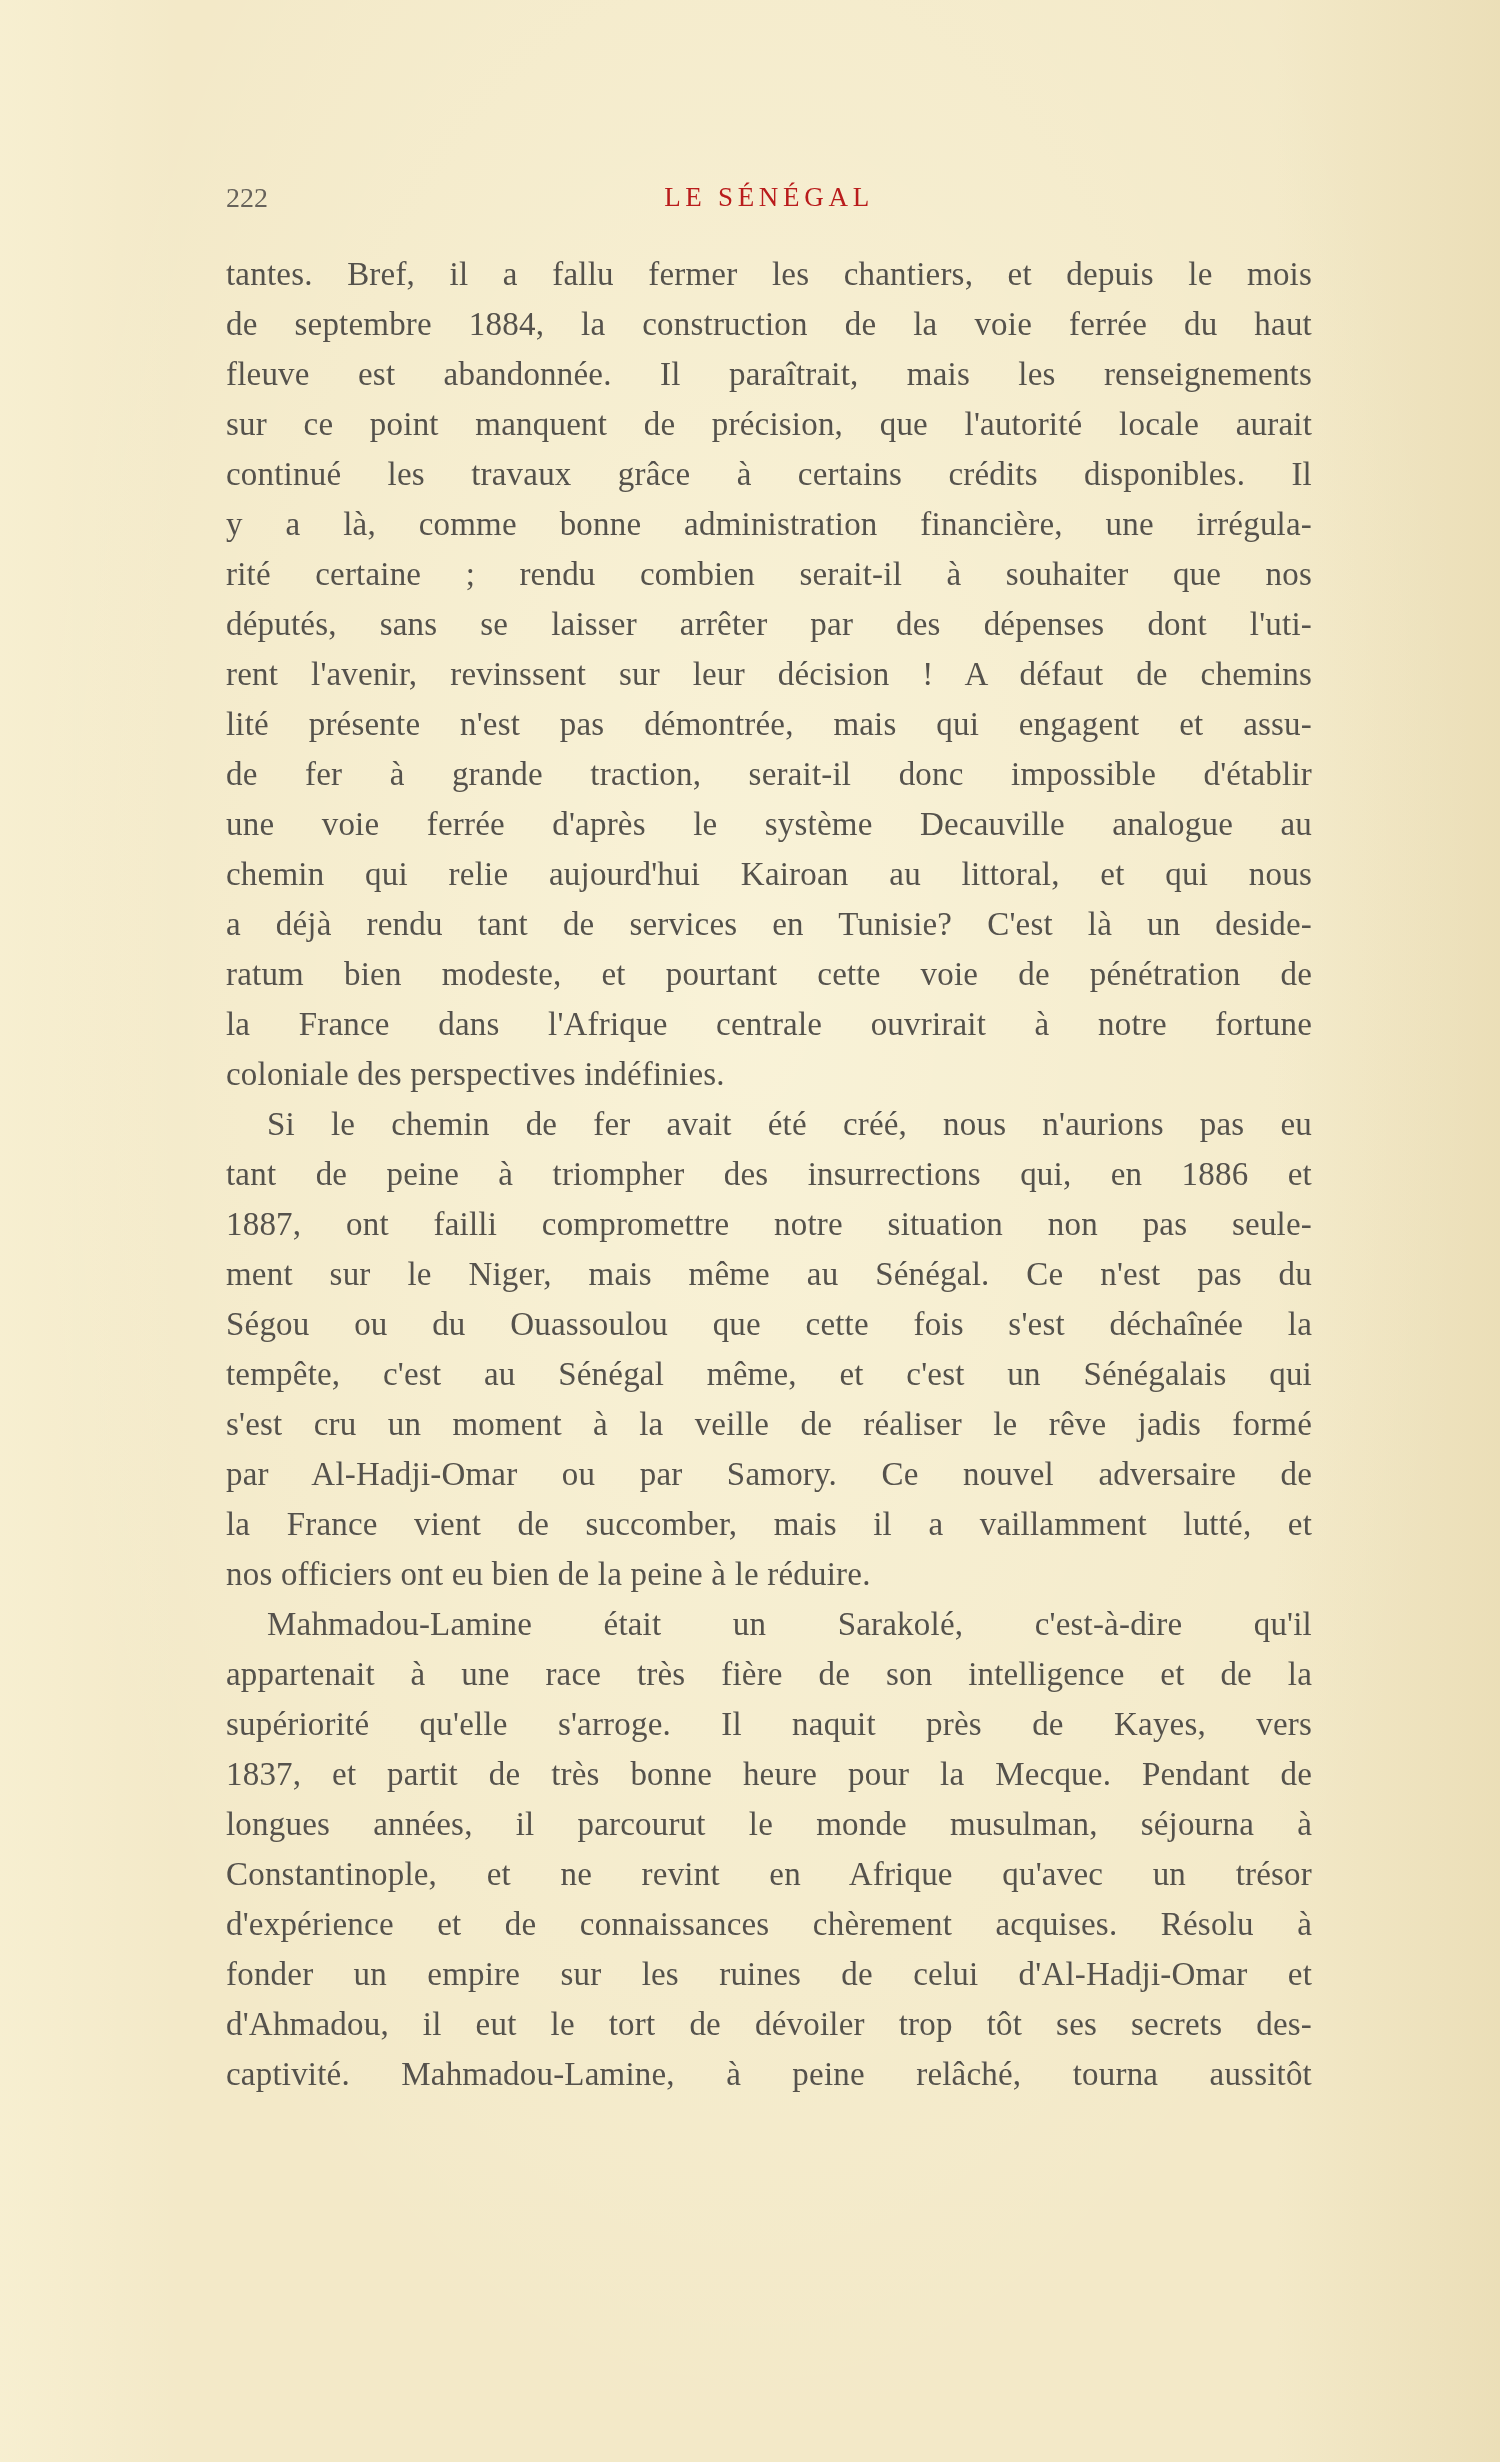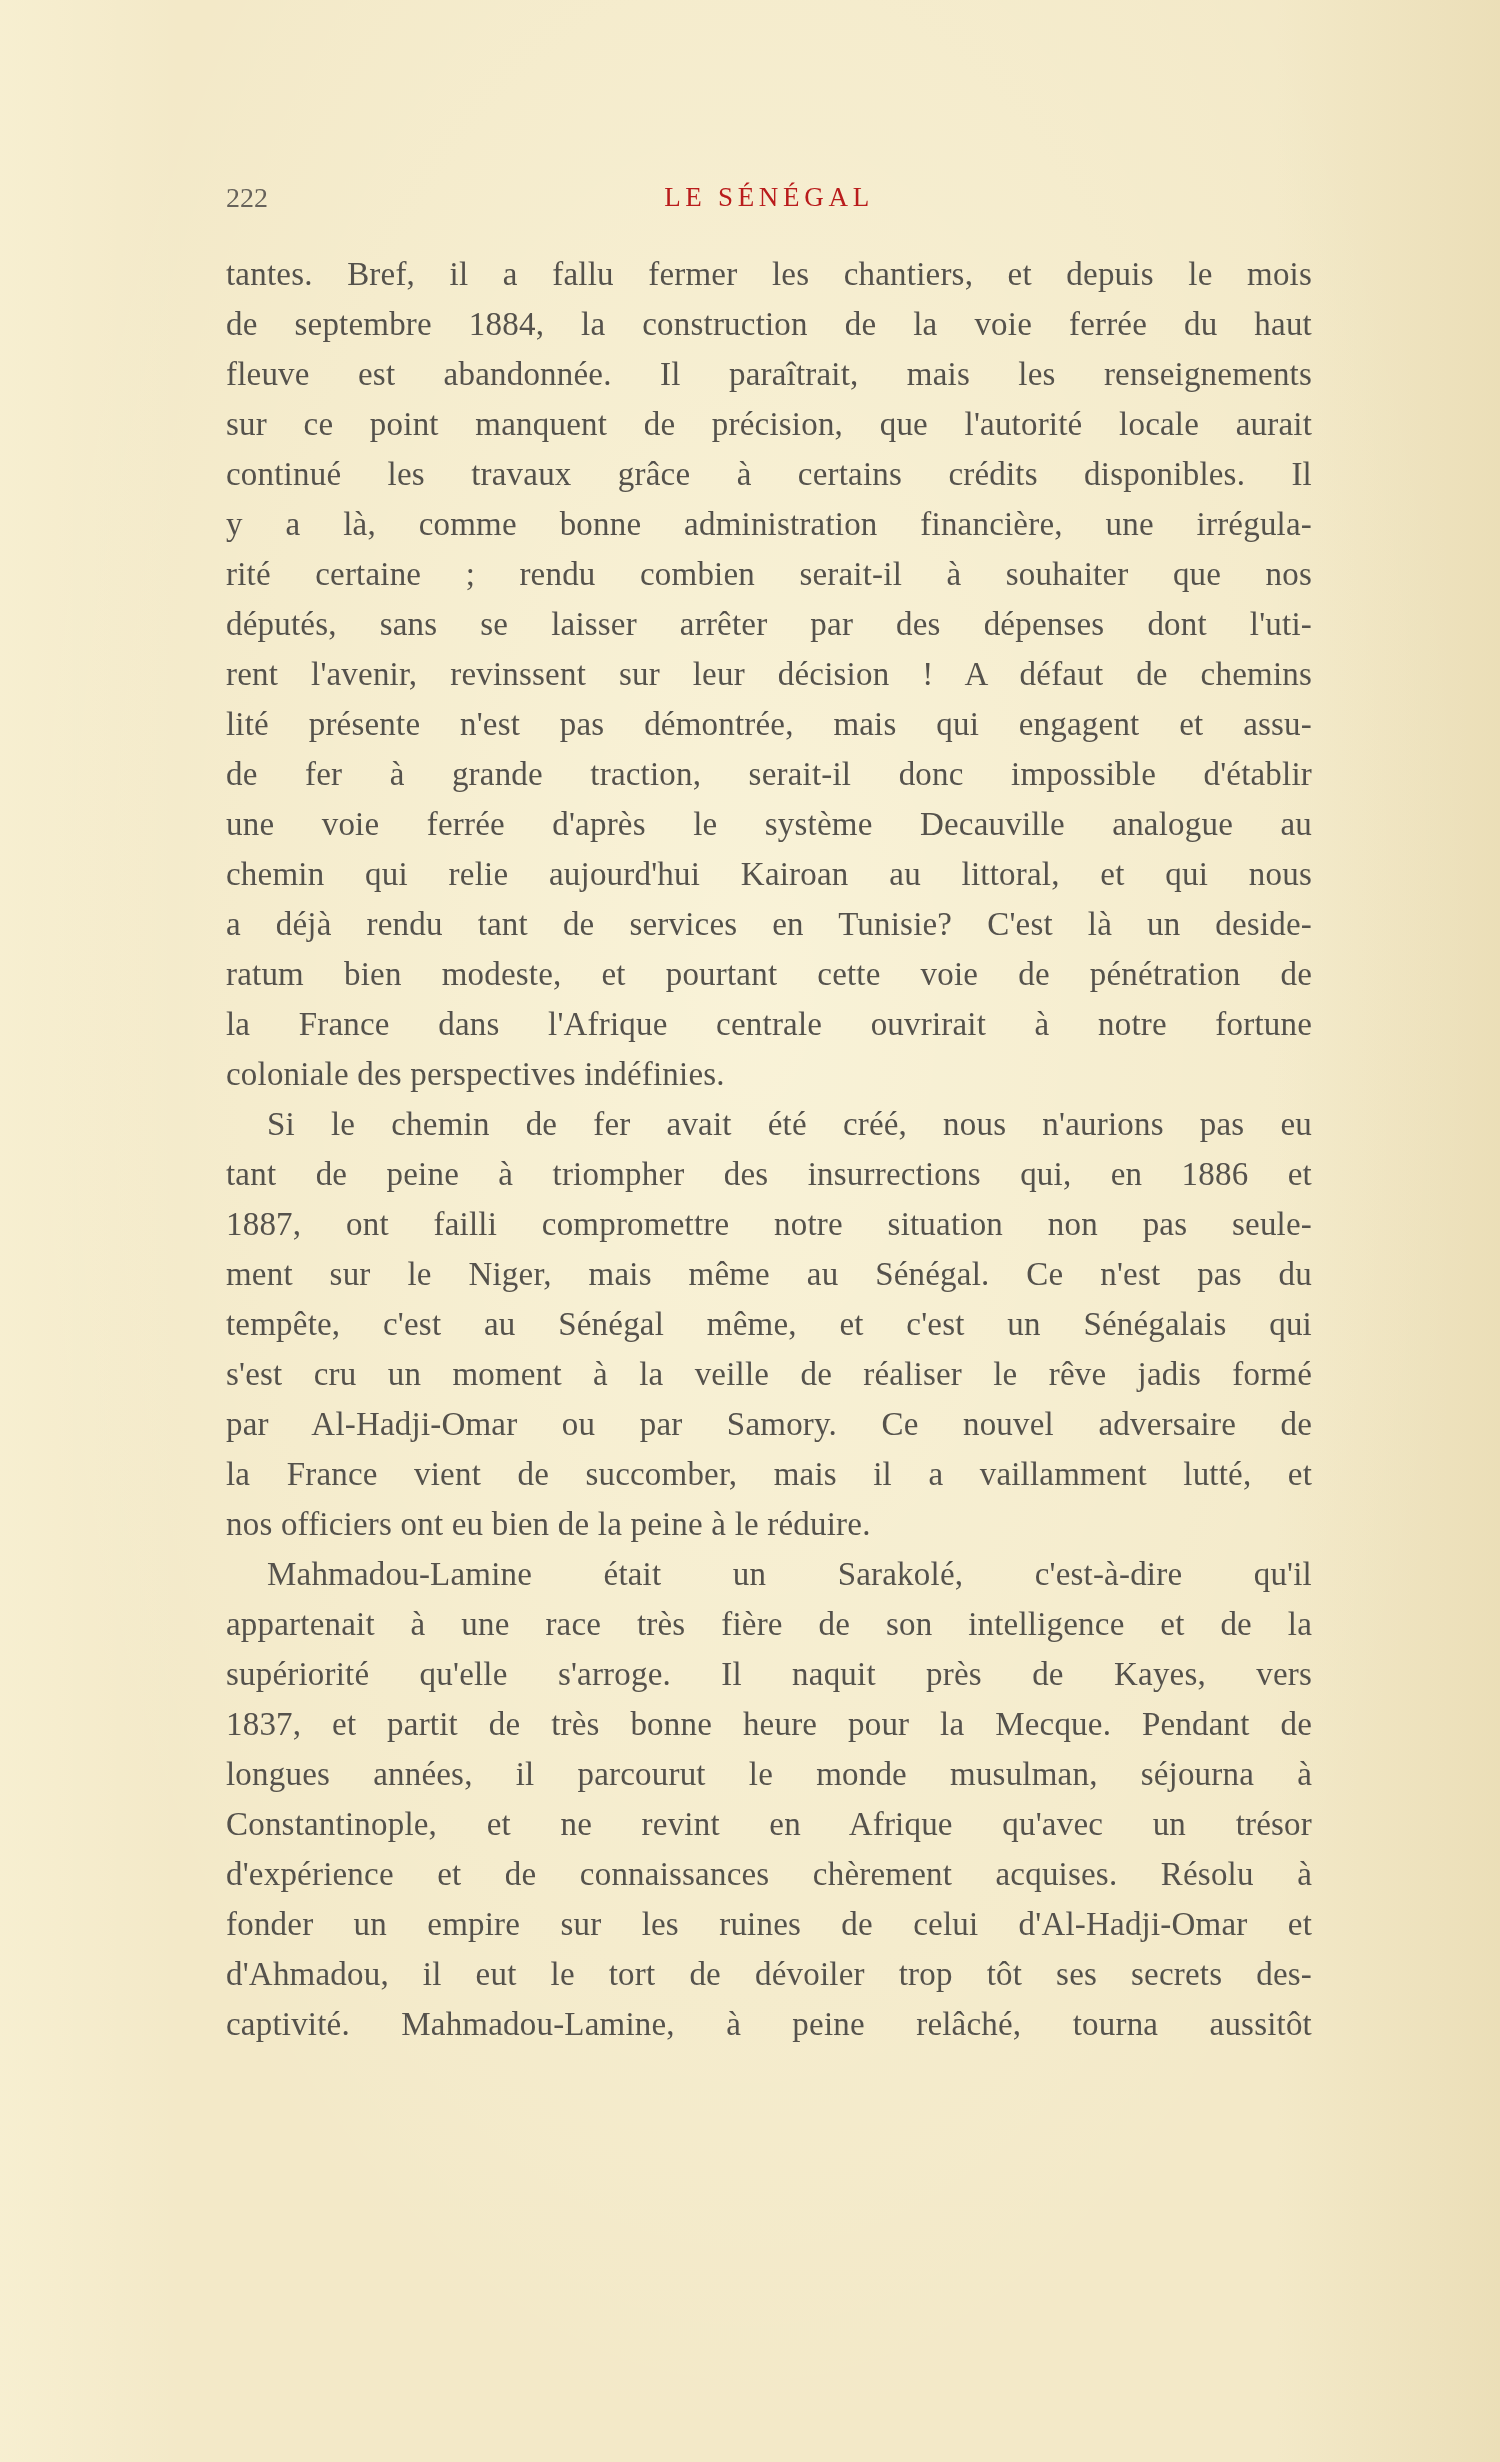--- a/index.html
+++ b/index.html
@@ -63,20 +63,21 @@
         <span class="line">a déjà rendu tant de services en Tunisie? C'est là un deside-</span>
         <span class="line">ratum bien modeste, et pourtant cette voie de pénétration de</span>
         <span class="line">la France dans l'Afrique centrale ouvrirait à notre fortune</span>
         <span class="line last">coloniale des perspectives indéfinies.</span>
       </div>
       <div>
         <span class="line indent">Si le chemin de fer avait été créé, nous n'aurions pas eu</span>
         <span class="line">tant de peine à triompher des insurrections qui, en 1886 et</span>
         <span class="line">1887, ont failli compromettre notre situation non pas seule-</span>
         <span class="line">ment sur le Niger, mais même au Sénégal. Ce n'est pas du</span>
+        <span class="line">Ségou ou du Ouassoulou que cette fois s'est déchaînée la</span>
         <span class="line">tempête, c'est au Sénégal même, et c'est un Sénégalais qui</span>
         <span class="line">s'est cru un moment à la veille de réaliser le rêve jadis formé</span>
         <span class="line">par Al-Hadji-Omar ou par Samory. Ce nouvel adversaire de</span>
         <span class="line">la France vient de succomber, mais il a vaillamment lutté, et</span>
         <span class="line last">nos officiers ont eu bien de la peine à le réduire.</span>
       </div>
       <div>
         <span class="line indent">Mahmadou-Lamine était un Sarakolé, c'est-à-dire qu'il</span>
         <span class="line">appartenait à une race très fière de son intelligence et de la</span>
         <span class="line">supériorité qu'elle s'arroge. Il naquit près de Kayes, vers</span>

